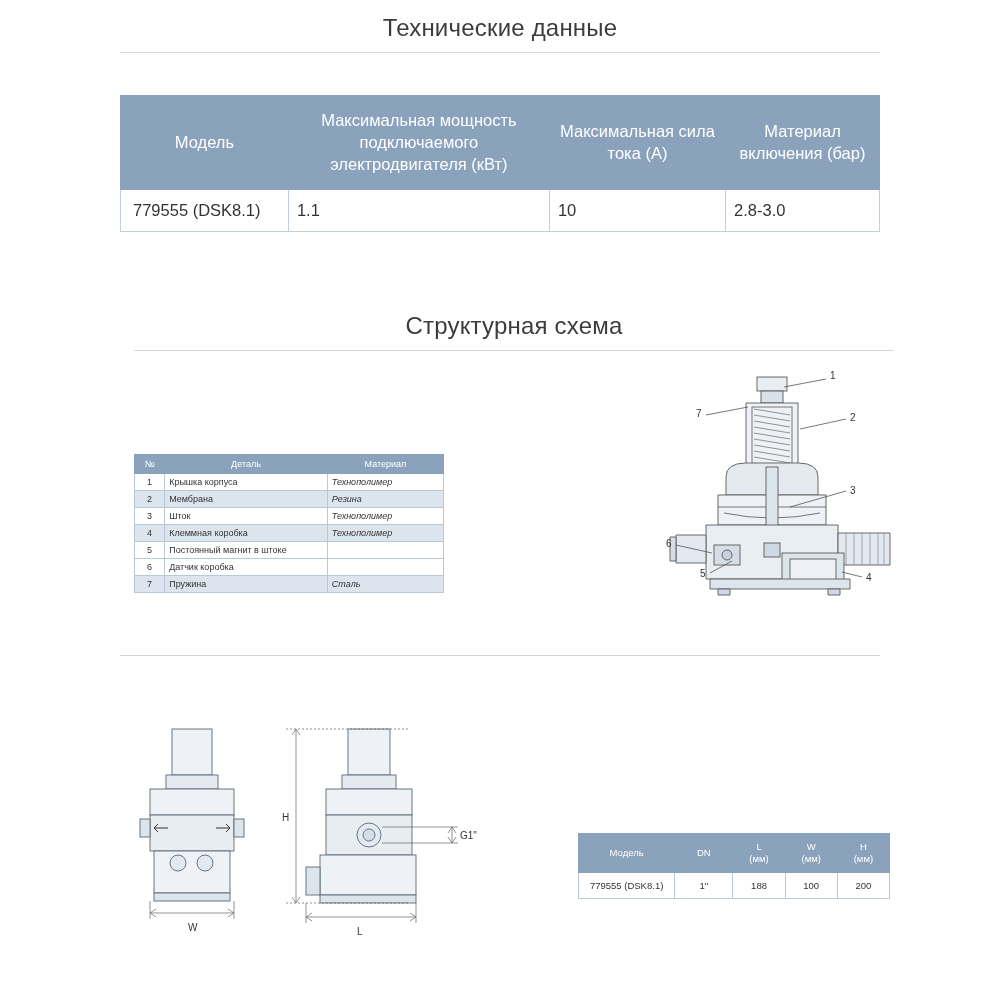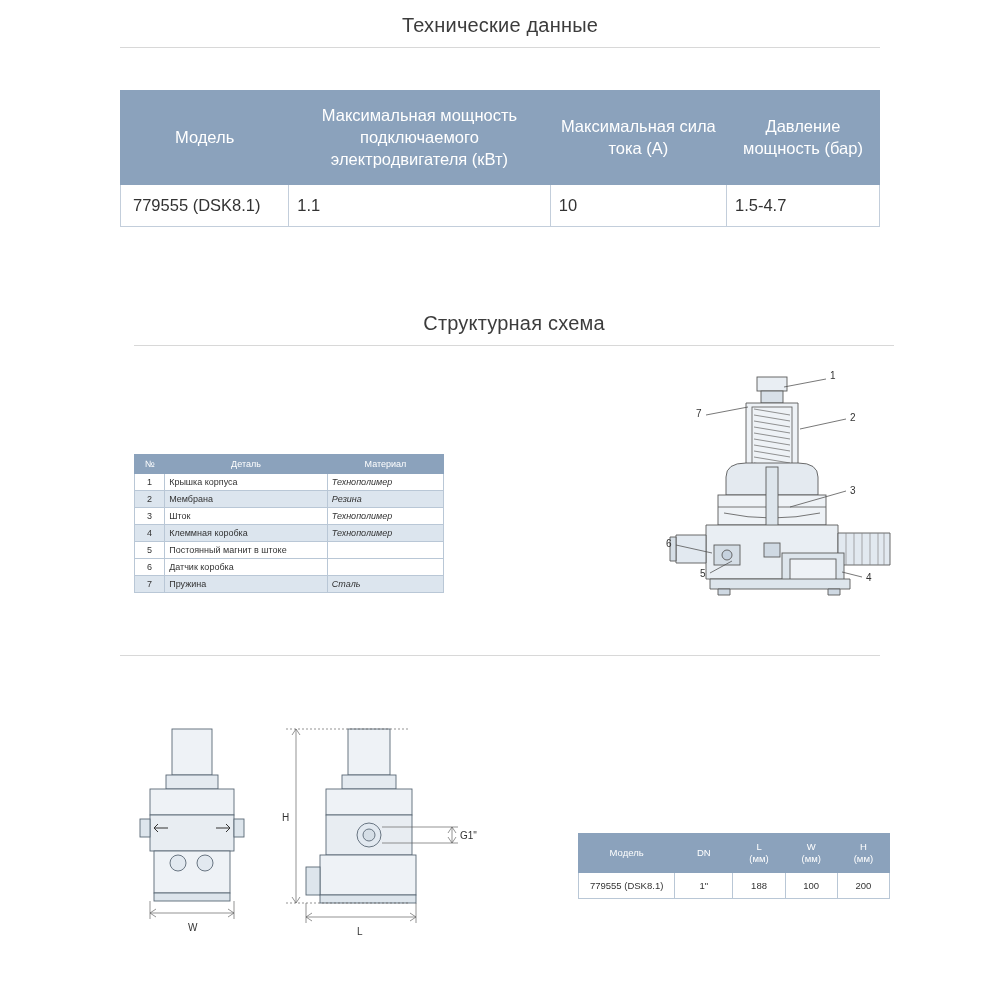--- a/index.html
+++ b/index.html
@@ -10,21 +10,21 @@
     width: 1000px;
     height: 1000px;
     background: #ffffff;
     font-family: "Liberation Sans", sans-serif;
     color: #333333;
     position: relative;
     overflow: hidden;
   }
   .section-title {
     text-align: center;
-    font-size: 20px;
+    font-size: 24px;
     color: #3c3c3c;
     font-weight: normal;
     letter-spacing: 0.2px;
   }
   .rule {
     height: 1px;
     background: #d8d8d8;
     margin: 10px 120px 0 120px;
   }
 
@@ -150,29 +150,29 @@
 <div id="sec-tech">
   <div class="section-title">Технические данные</div>
   <div class="rule"></div>
 
   <table class="tech">
     <thead>
       <tr>
         <th style="width:170px">Модель</th>
         <th style="width:270px">Максимальная мощность подключаемого электродвигателя (кВт)</th>
         <th style="width:170px">Максимальная сила тока (А)</th>
-        <th style="width:150px">Давление мощность (бар)</th>
+        <th style="width:150px">Материал включения (бар)</th>
       </tr>
     </thead>
     <tbody>
       <tr>
         <td class="first">779555 (DSK8.1)</td>
         <td>1.1</td>
         <td>10</td>
-        <td>1.5-4.7</td>
+        <td>2.8-3.0</td>
       </tr>
     </tbody>
   </table>
 </div>
 
 <div id="sec-struct">
   <div class="section-title">Структурная схема</div>
   <div class="rule"></div>
 
   <table class="parts">

